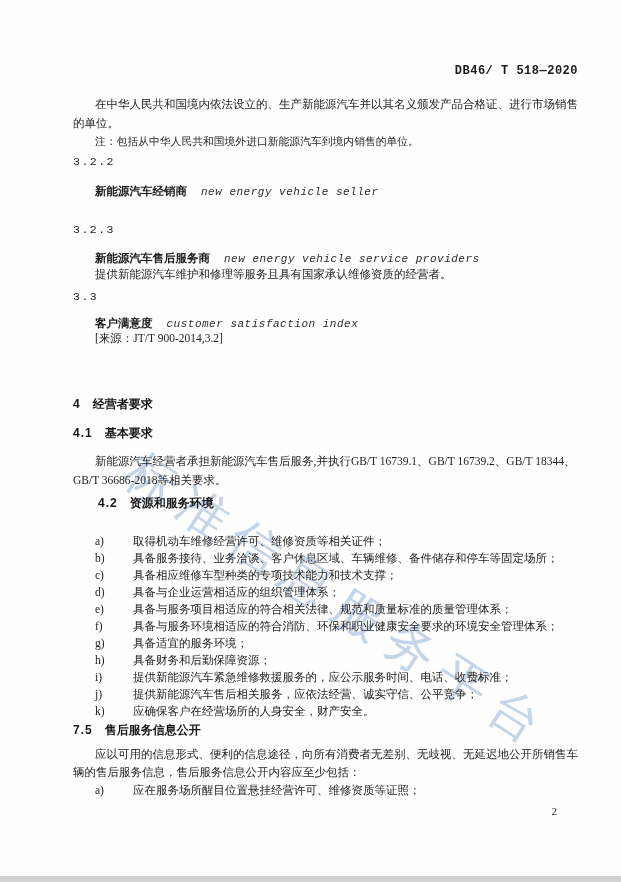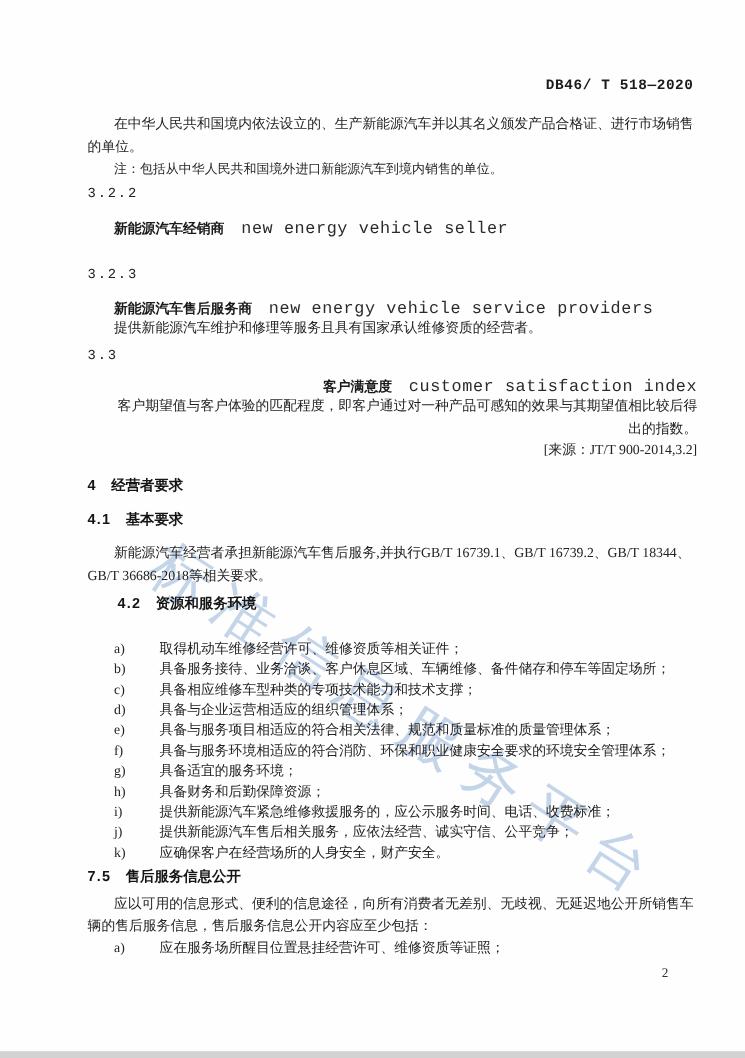--- a/index.html
+++ b/index.html
@@ -25,21 +25,21 @@
     font-family:"Liberation Mono","DejaVu Sans Mono",monospace;
     font-size:11.5px;letter-spacing:1.5px;color:#222;
   }
   .term-line{padding-left:22px;}
   .term-cn{
     font-family:"Liberation Sans","DejaVu Sans",sans-serif;
     font-weight:bold;font-size:11.5px;color:#1a1a1a;
   }
   .term-en{
     font-family:"Liberation Mono","DejaVu Sans Mono",monospace;
-    font-size:14px;letter-spacing:0.5px;color:#2b2b2b;margin-left:14px;
+    font-size:11px;letter-spacing:0.5px;color:#2b2b2b;margin-left:14px;font-style:italic;
   }
   .heading{
     font-family:"Liberation Sans","DejaVu Sans",sans-serif;
     font-weight:bold;font-size:12px;color:#151515;
   }
   .heading .h-num{margin-right:12px;letter-spacing:1px;}
   .note{font-size:10.8px;line-height:17px;color:#262626;padding-left:22px;}
   .src-line{font-size:11.5px;color:#222;padding-left:22px;
     font-family:"Liberation Serif","DejaVu Serif",serif;}
   .list{padding-left:22px;}
@@ -96,25 +96,24 @@
   <div class="blk" style="top:248px;">
     <p class="term-line">
       <span class="term-cn">新能源汽车售后服务商</span><span class="term-en">new energy vehicle service providers</span>
     </p>
     <p class="txt" style="padding-left:22px;margin-top:-1px;">提供新能源汽车维护和修理等服务且具有国家承认维修资质的经营者。</p>
   </div>
 
   <div class="blk" style="top:290px;">
     <p class="clause-num">3.3</p>
   </div>
-  <div class="blk" style="top:313px;text-align:right;">
+  <div class="blk" style="top:313px;">
     <p class="term-line">
       <span class="term-cn">客户满意度</span><span class="term-en">customer satisfaction index</span>
     </p>
-    <p class="txt indent" style="margin-top:-1px;">客户期望值与客户体验的匹配程度，即客户通过对一种产品可感知的效果与其期望值相比较后得出的指数。</p>
     <p class="src-line">[来源：JT/T 900-2014,3.2]</p>
   </div>
 
   <div class="blk" style="top:396px;">
     <p class="heading">
       <span class="h-num">4</span><span>经营者要求</span>
     </p>
   </div>
 
   <div class="blk" style="top:425px;">

